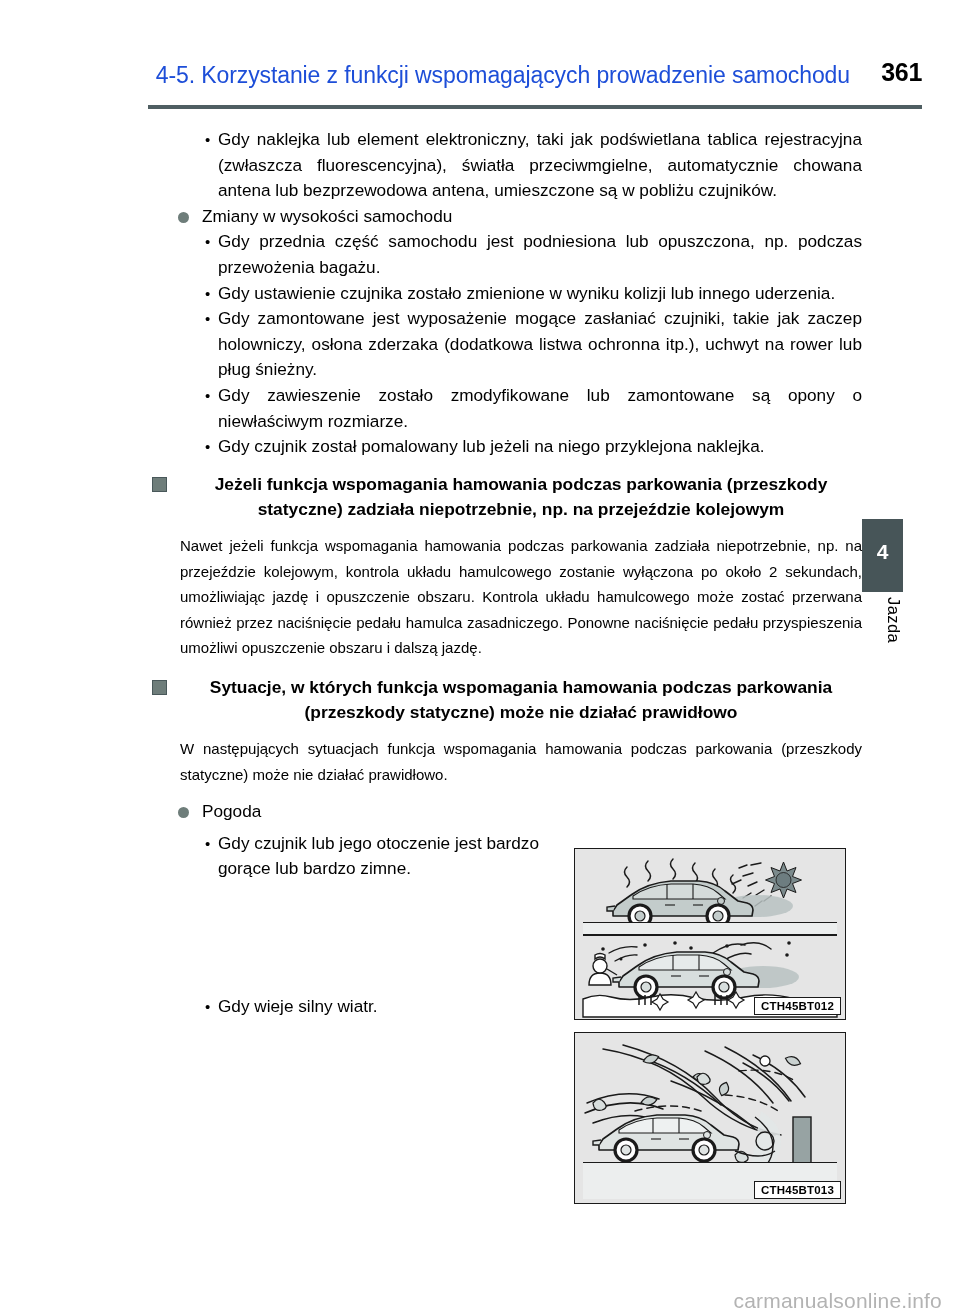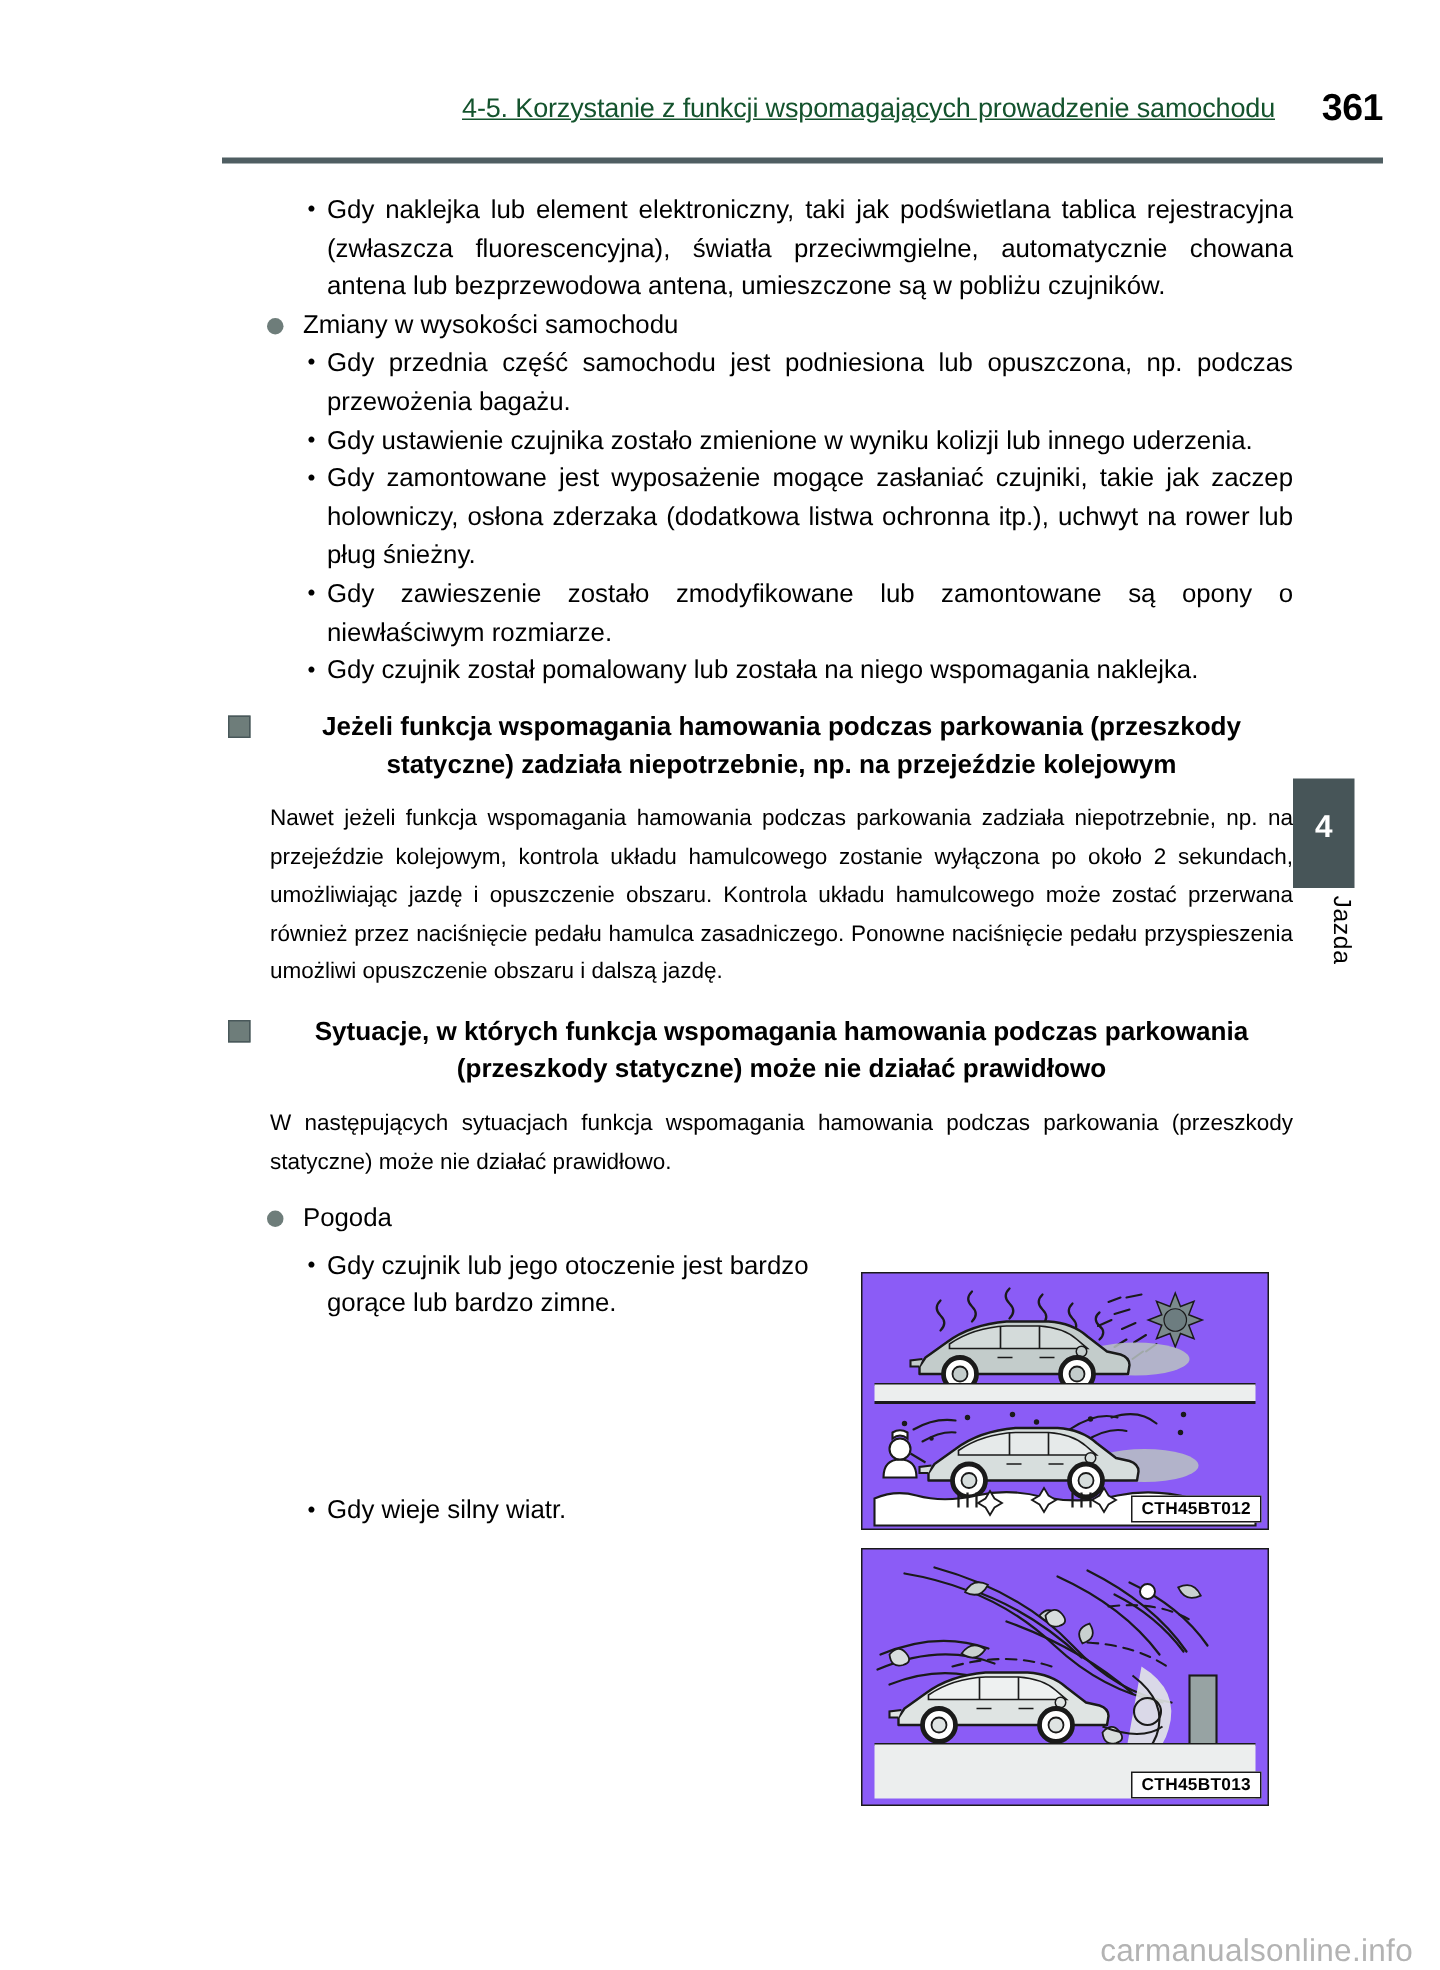--- a/index.html
+++ b/index.html
@@ -17,25 +17,24 @@
 
   
   #page-header {
     position: absolute;
     left: 0; right: 0; top: 62px;
     height: 46px;
   }
   #header-title {
     position: absolute;
     right: 110px; top: 0;
-    font-size: 18px;
+    font-size: 23px;
     letter-spacing: -0.1px;
     white-space: nowrap;
-    color: #14532d;
-    text-decoration: underline;
+    color: #1d4ed8;
   }
   #page-number {
     position: absolute;
     right: 38px; top: -4px;
     font-size: 25px;
     font-weight: bold;
     letter-spacing: -0.3px;
   }
   #header-rule {
     position: absolute;
@@ -145,21 +144,21 @@
   .sp-6  { height: 6px; }
   .sp-10 { height: 10px; }
   .sp-12 { height: 12px; }
   .sp-14 { height: 14px; }
 
   
   .figure {
     position: absolute;
     width: 272px; height: 172px;
     border: 1.4px solid #1a1a1a;
-    background: #8b5cf6;
+    background: #e5e5e5;
     overflow: hidden;
   }
   #figure-hot-cold { left: 574px; top: 848px; }
   #figure-wind     { left: 574px; top: 1032px; }
 
   .fig-code {
     position: absolute;
     right: 4px; bottom: 4px;
     background: #fff;
     border: 1.2px solid #1a1a1a;
@@ -204,21 +203,21 @@
 
 
   <div class="txt dot-item indent-2">Gdy przednia część samochodu jest podniesiona lub opuszczona, np. podczas przewożenia bagażu.</div>
 
   <div class="txt dot-item indent-2">Gdy ustawienie czujnika zostało zmienione w wyniku kolizji lub innego uderzenia.</div>
 
   <div class="txt dot-item indent-2">Gdy zamontowane jest wyposażenie mogące zasłaniać czujniki, takie jak zaczep holowniczy, osłona zderzaka (dodatkowa listwa ochronna itp.), uchwyt na rower lub pług śnieżny.</div>
 
   <div class="txt dot-item indent-2">Gdy zawieszenie zostało zmodyfikowane lub zamontowane są opony o niewłaściwym rozmiarze.</div>
 
-  <div class="txt dot-item indent-2 nojust">Gdy czujnik został pomalowany lub została na niego wspomagania naklejka.</div>
+  <div class="txt dot-item indent-2 nojust">Gdy czujnik został pomalowany lub jeżeli na niego przyklejona naklejka.</div>
 
   <div class="sp-12"></div>
 
   <div class="square-head">
     <span class="bullet-square"></span>
     <span>Jeżeli funkcja wspomagania hamowania podczas parkowania (przeszkody statyczne) zadziała niepotrzebnie, np. na przejeździe kolejowym</span>
   </div>
 
   <div class="sp-10"></div>
 

